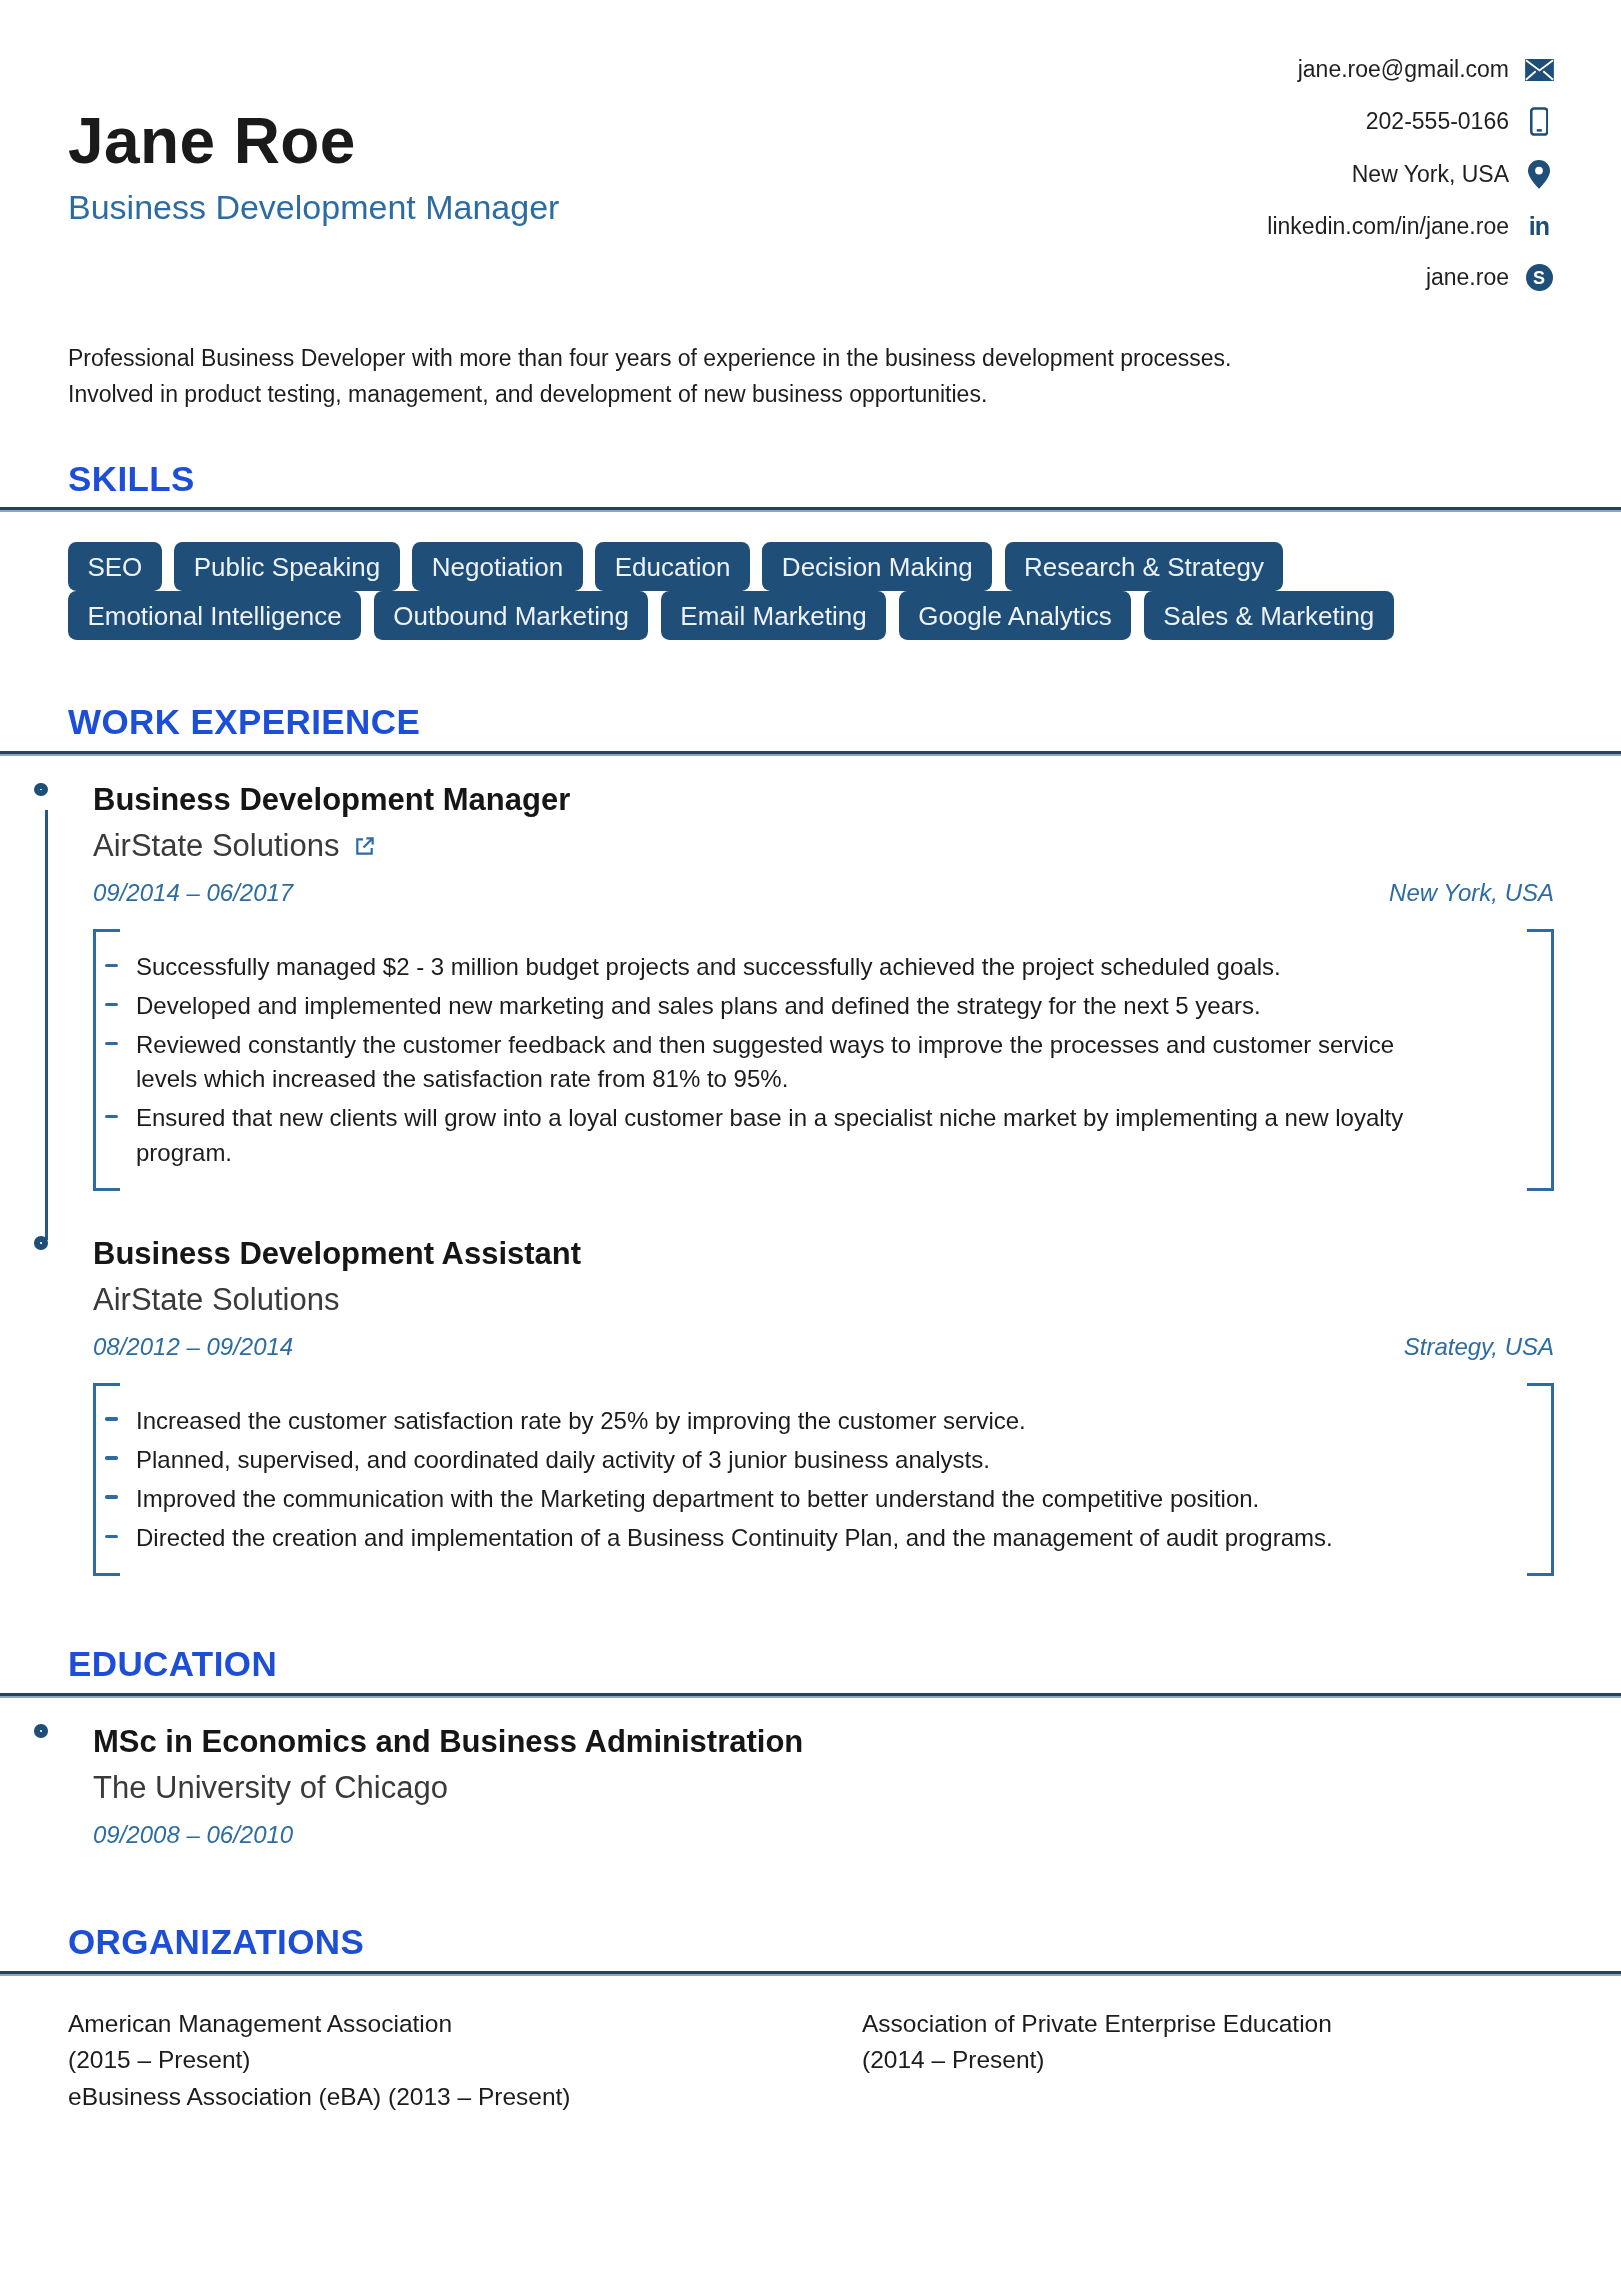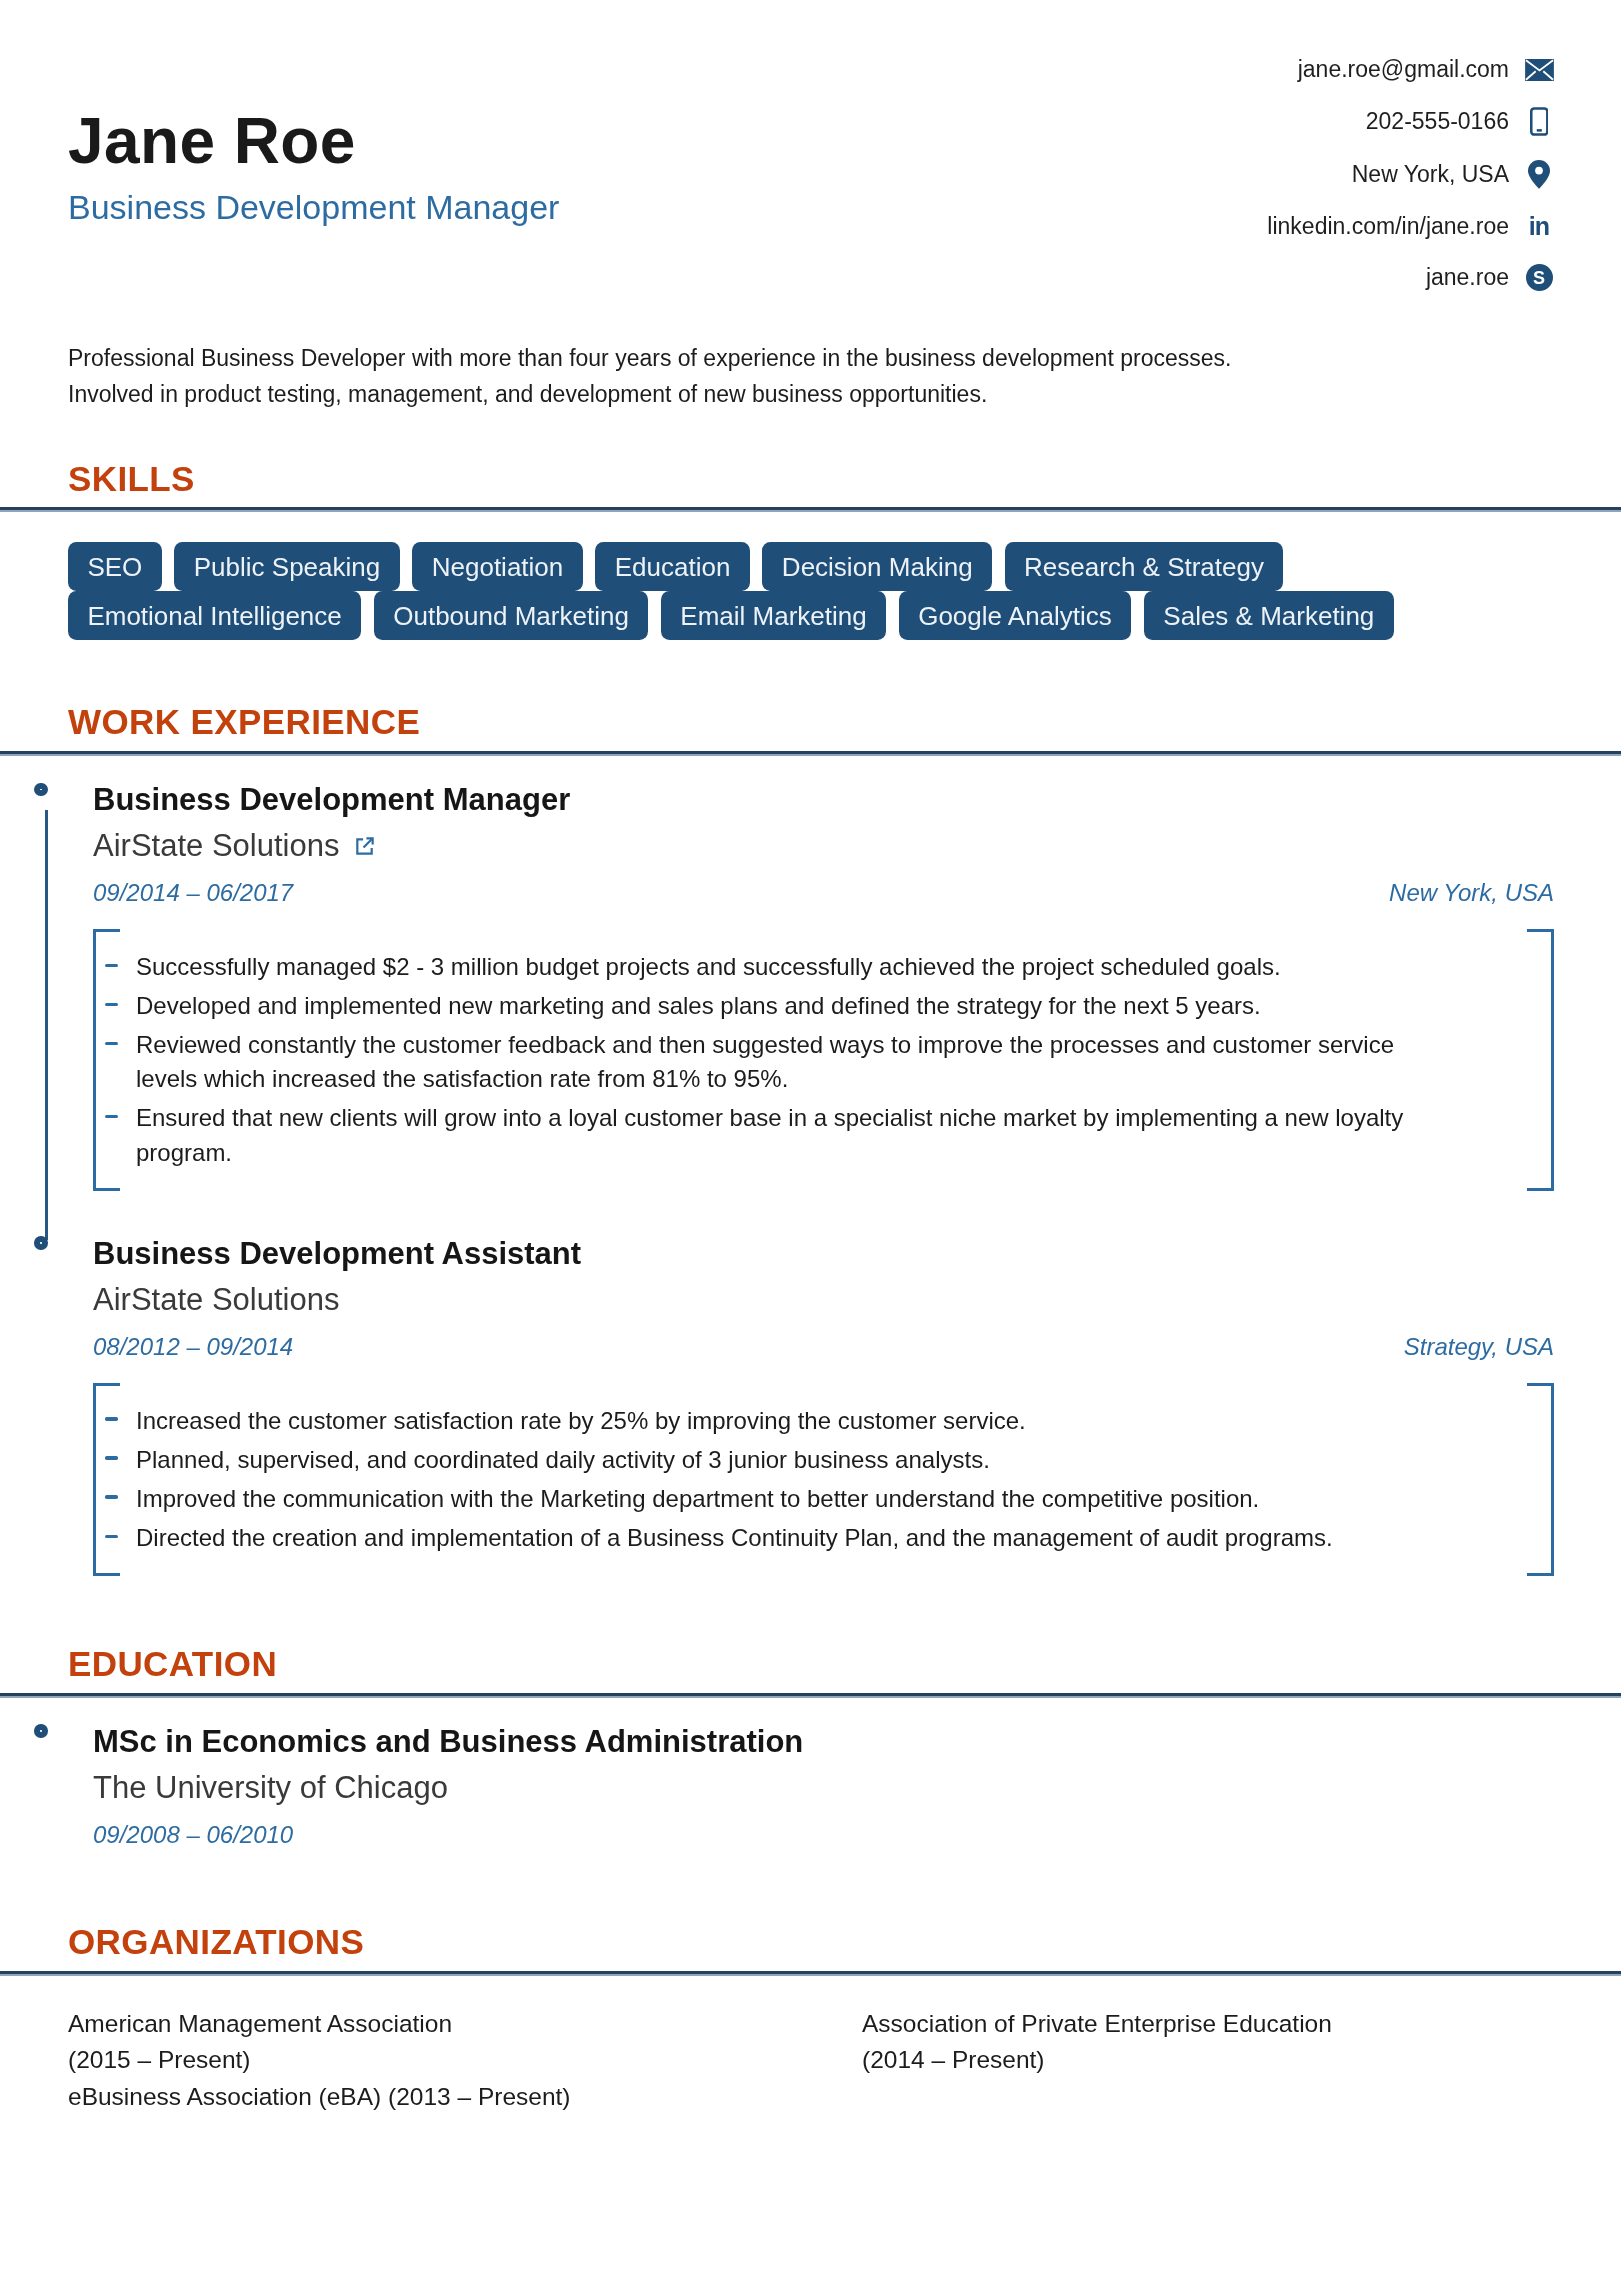--- a/index.html
+++ b/index.html
@@ -29,21 +29,21 @@
   .cicon{width:30px;display:flex;justify-content:center;align-items:center;flex:0 0 30px;}
   .li-glyph{font-weight:800;font-size:25px;color:var(--navy);line-height:1;letter-spacing:-0.8px;}
   .skype-glyph{width:27px;height:27px;border-radius:50%;background:var(--navy);color:#fff;
     font-weight:700;font-size:18px;display:flex;align-items:center;justify-content:center;line-height:1;}
 
   
   .summary{margin-top:49px;font-size:23px;line-height:1.58;max-width:1199px;color:var(--ink);}
 
   
   .section{margin-top:46px;}
-  .section h2{font-size:35px;font-weight:700;color:#c2410c;letter-spacing:0.4px;line-height:1.15;}
+  .section h2{font-size:35px;font-weight:700;color:#1d4ed8;letter-spacing:0.4px;line-height:1.15;}
   .rule{height:5px;margin:8.4px -68px 0 -68px;
     background:linear-gradient(to bottom,var(--rule-dark) 0 58%,var(--rule-light) 58% 100%);}
 
   
   .pill-rows{margin-top:30px;display:flex;flex-direction:column;}
   .pill-row{display:flex;flex-wrap:wrap;gap:12.7px;}
   .pill{background:var(--navy);color:#edf2f7;font-size:26px;line-height:1;
     padding:12px 19.4px 11px;border-radius:8.4px;white-space:nowrap;}
 
   

